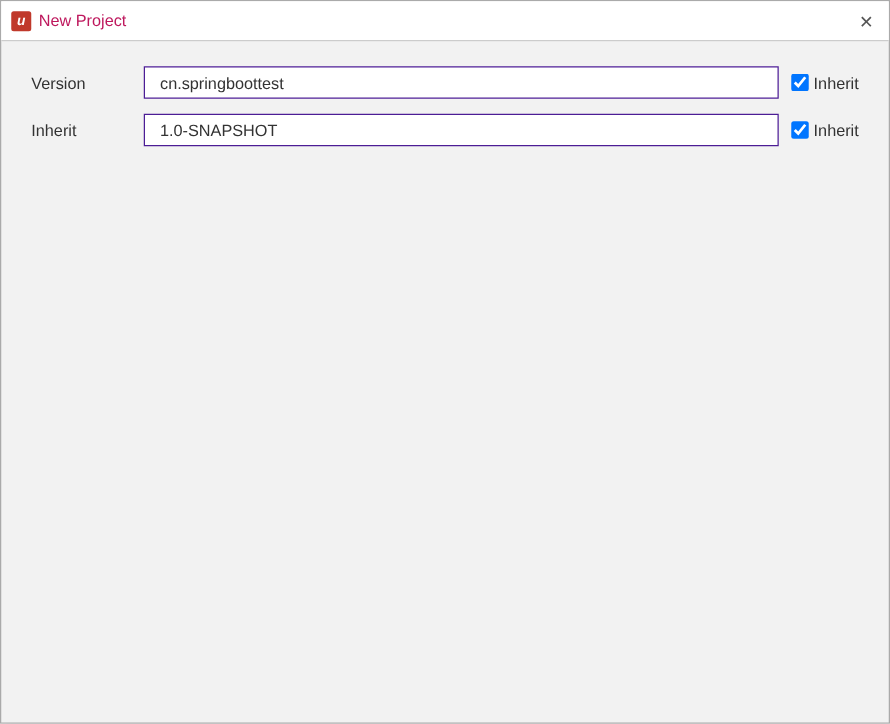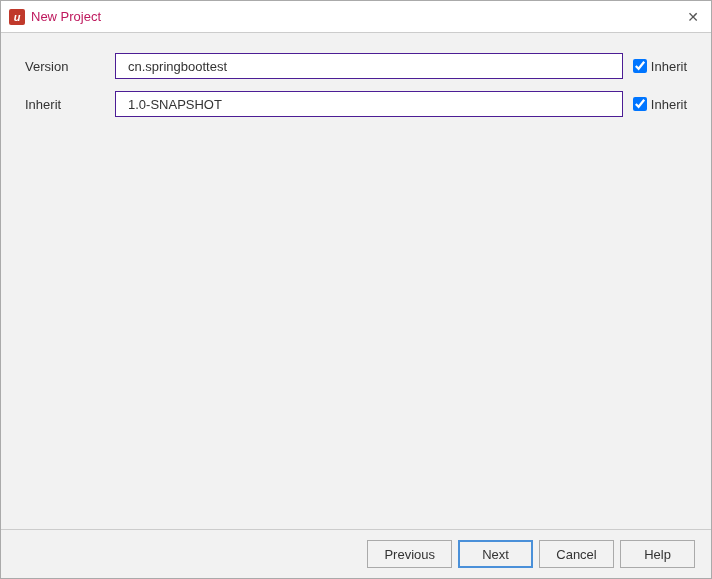--- a/index.html
+++ b/index.html
@@ -190,21 +190,14 @@
       <span class="form-label">Inherit</span>
       <input class="form-input" type="text" value="1.0-SNAPSHOT" style="">
       <div class="inherit-checkbox">
         <input type="checkbox" id="inherit2" checked="" style="">
         <label for="inherit2" class="inherit-label">Inherit</label>
       </div>
     </div>
 
   </div>
 
-  <div class="dialog-footer">
-    <div class="spacer"></div>
-    <button class="btn">Previous</button>
-    <button class="btn btn-primary">Next</button>
-    <button class="btn">Cancel</button>
-    <button class="btn">Help</button>
-  </div>
 
 </div>
 
 </body></html>

